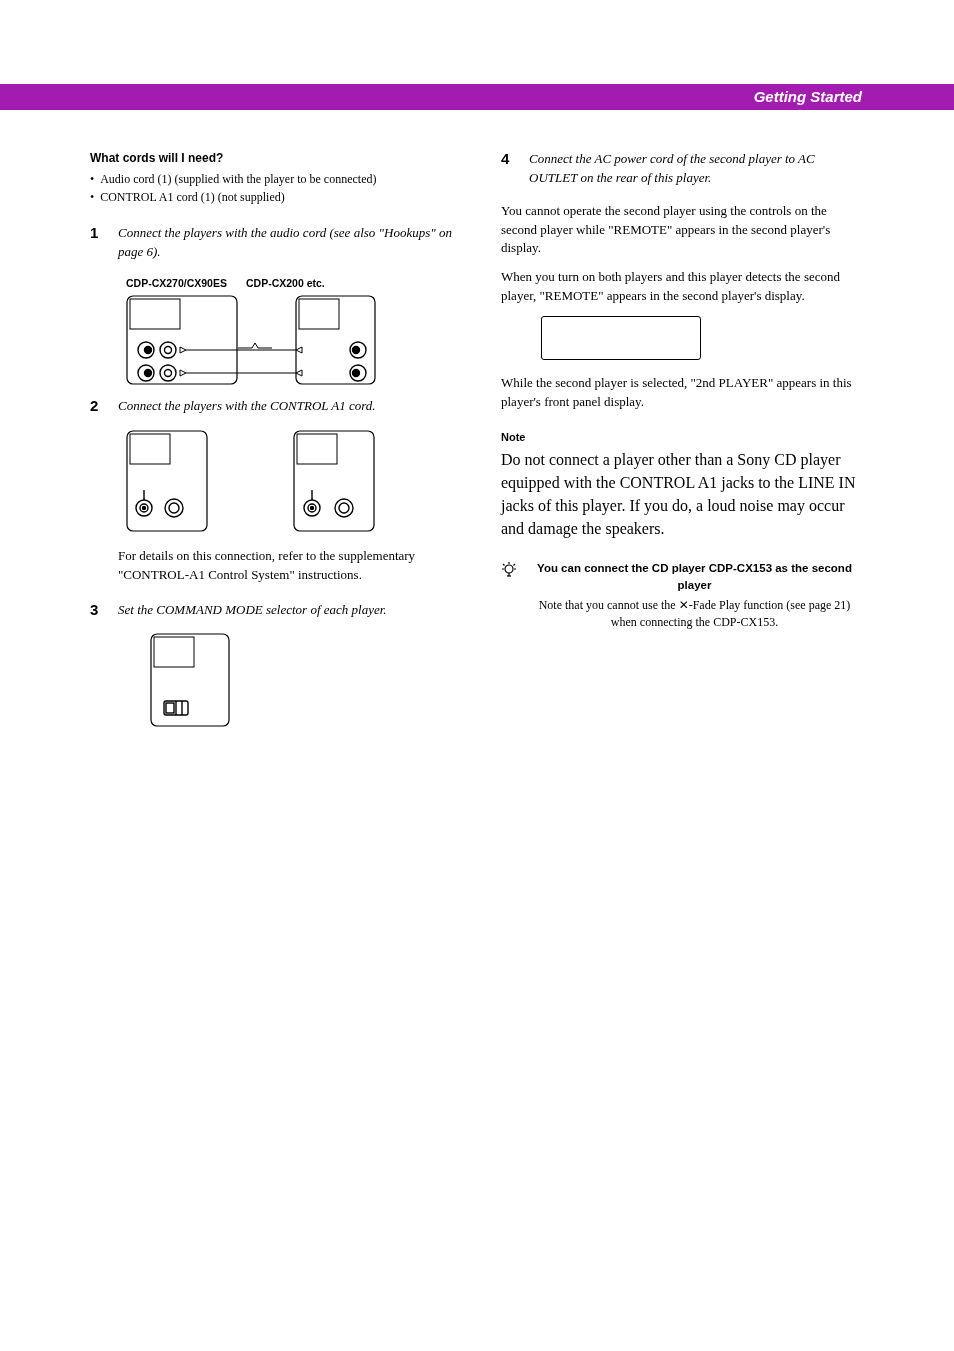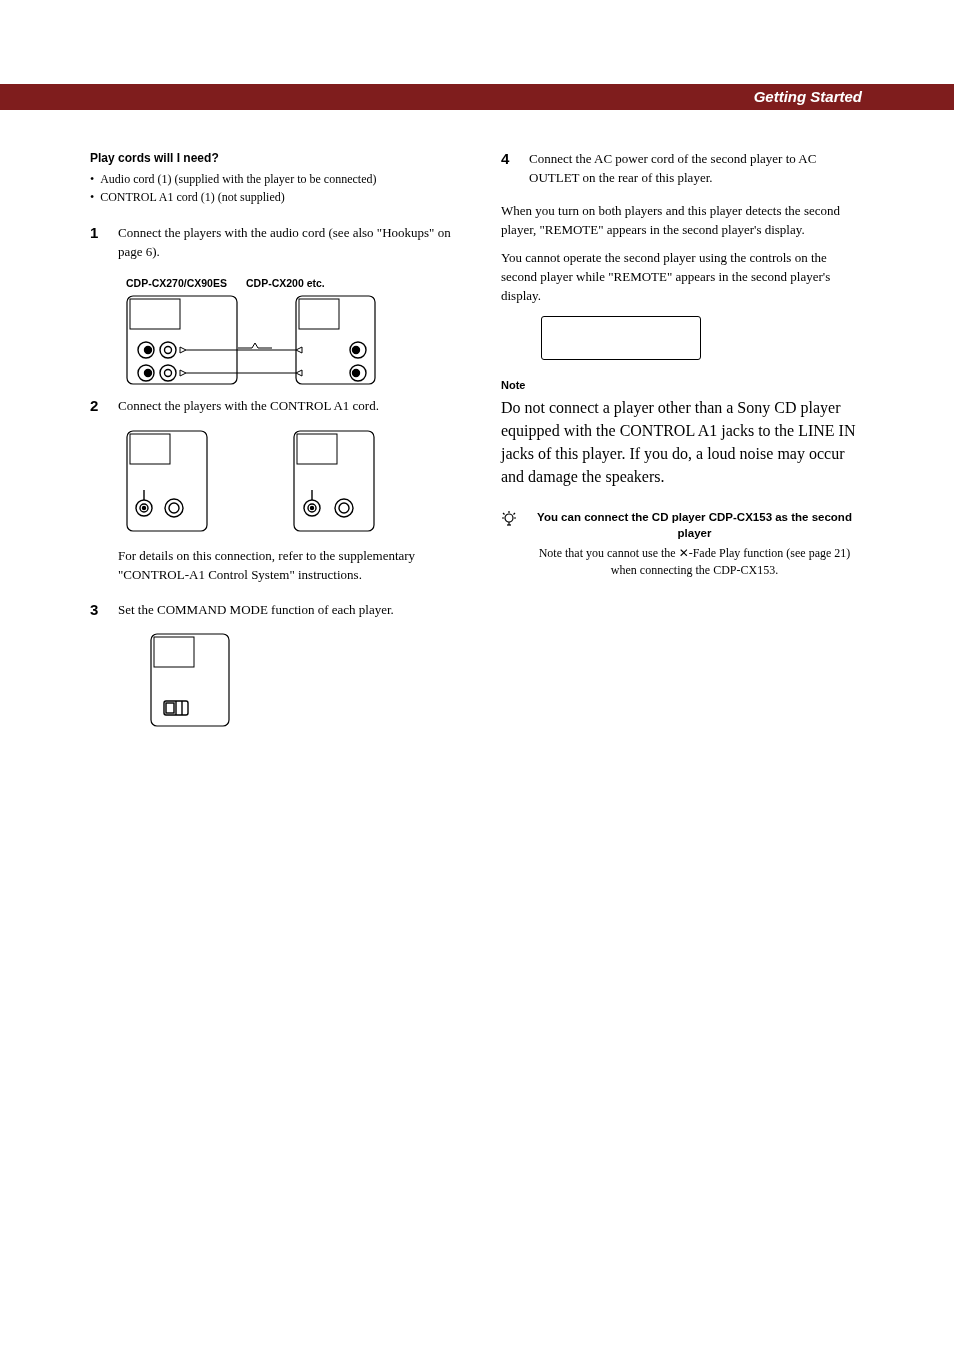--- a/index.html
+++ b/index.html
@@ -12,21 +12,21 @@
     color: #000;
     background: #fff;
     width: 954px;
   }
   .page {
     width: 954px;
     height: 1351px;
     position: relative;
   }
   .header-bar {
-    background: #7f1d1d;
+    background: #a21caf;
     color: #fff;
     height: 26px;
     width: 100%;
     margin-top: 84px;
     display: flex;
     align-items: center;
     justify-content: flex-end;
     padding-right: 92px;
     font-family: Arial, Helvetica, sans-serif;
     font-weight: bold;
@@ -64,21 +64,21 @@
   .step-num {
     font-family: Arial, Helvetica, sans-serif;
     font-weight: bold;
     font-size: 15px;
     line-height: 1.2;
     min-width: 14px;
   }
   .step-body {
     flex: 1;
   }
-  .step-body p { margin: 0 0 6px 0; }
+  .step-body p { margin: 0 0 6px 0; font-style: italic; }
   .diag {
     margin: 8px 0 12px 36px;
   }
   .diag-labels {
     display: flex;
     font-family: Arial, Helvetica, sans-serif;
     font-weight: bold;
     font-size: 10.5px;
     margin-bottom: 4px;
   }
@@ -138,21 +138,21 @@
 <div class="page">
 
   <div class="header-bar">
     <span>Getting Started</span>
   </div>
 
   <div class="content">
 
     <div class="col">
 
-      <div class="subhead">Play cords will I need?</div>
+      <div class="subhead">What cords will I need?</div>
       <div class="bullets">
         <div class="line">
           <span>•</span>
           <span>Audio cord (1) (supplied with the player to be connected)</span>
         </div>
         <div class="line">
           <span>•</span>
           <span>CONTROL A1 cord (1) (not supplied)</span>
         </div>
       </div>
@@ -232,21 +232,21 @@
             <circle cx="218" cy="78" r="5"></circle>
           </g>
         </svg>
       </div>
 
       <p class="indent-para">For details on this connection, refer to the supplementary "CONTROL-A1 Control System" instructions.</p>
 
       <div class="step">
         <div class="step-num">3</div>
         <div class="step-body">
-          <p>Set the COMMAND MODE function of each player.</p>
+          <p>Set the COMMAND MODE selector of each player.</p>
         </div>
       </div>
 
       <div class="diag" style="margin-left:60px;">
         <svg width="90" height="95" viewBox="0 0 90 95">
           <rect x="1" y="1" width="78" height="92" rx="6" fill="none" stroke="#000" stroke-width="1.2"></rect>
           <rect x="4" y="4" width="40" height="30" fill="none" stroke="#000" stroke-width="1"></rect>
           <g stroke="#000" stroke-width="1.4" fill="none">
             <rect x="14" y="68" width="24" height="14" rx="2"></rect>
             <rect x="16" y="70" width="8" height="10"></rect>
@@ -260,25 +260,26 @@
 
     <div class="col">
 
       <div class="step">
         <div class="step-num">4</div>
         <div class="step-body">
           <p>Connect the AC power cord of the second player to AC OUTLET on the rear of this player.</p>
         </div>
       </div>
 
+      <p class="para">You cannot operate the second player using the controls on the second player while "REMOTE" appears in the second player's display.</p>
       <p class="para">When you turn on both players and this player detects the second player, "REMOTE" appears in the second player's display.</p>
-      <p class="para">You cannot operate the second player using the controls on the second player while "REMOTE" appears in the second player's display.</p>
 
       <div class="display-box"></div>
 
+      <p class="para">While the second player is selected, "2nd PLAYER" appears in this player's front panel display.</p>
 
       <div class="note-head">Note</div>
       <p class="note-body">Do not connect a player other than a Sony CD player equipped with the CONTROL A1 jacks to the LINE IN jacks of this player. If you do, a loud noise may occur and damage the speakers.</p>
 
       <div class="tip">
         <span class="tip-icon">
           <svg width="16" height="18" viewBox="0 0 16 18">
             <g stroke="#000" stroke-width="1.2" fill="none">
               <circle cx="8" cy="8" r="4"></circle>
               <line x1="8" y1="12" x2="8" y2="15"></line>

